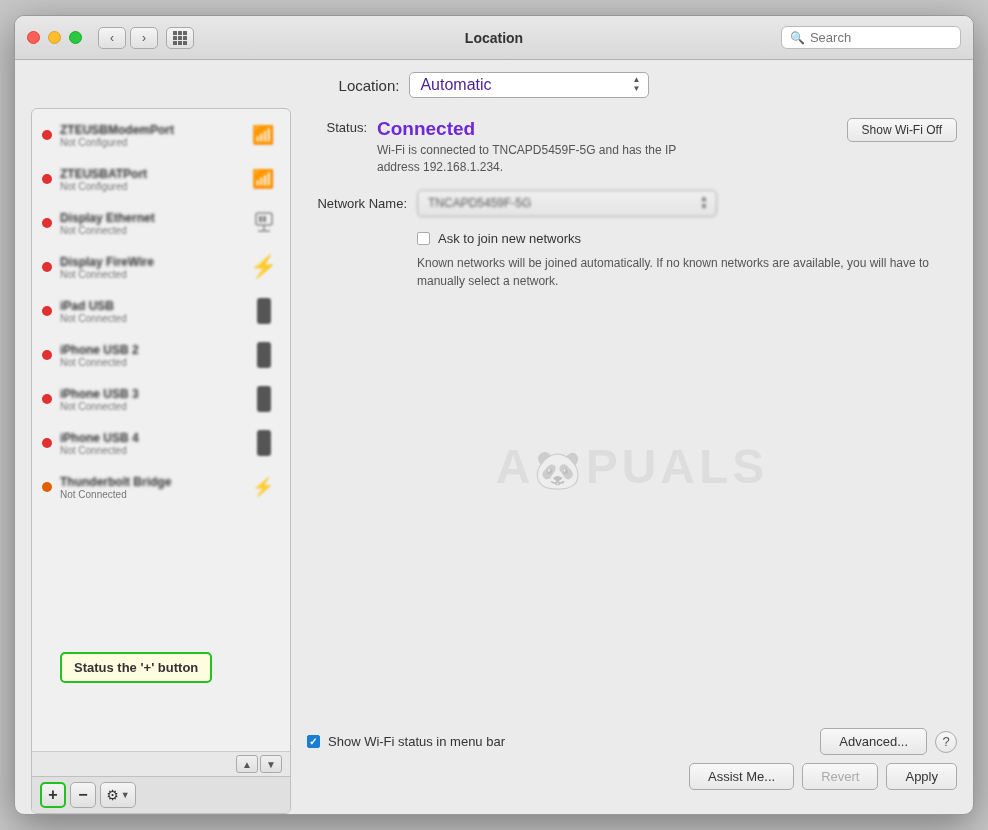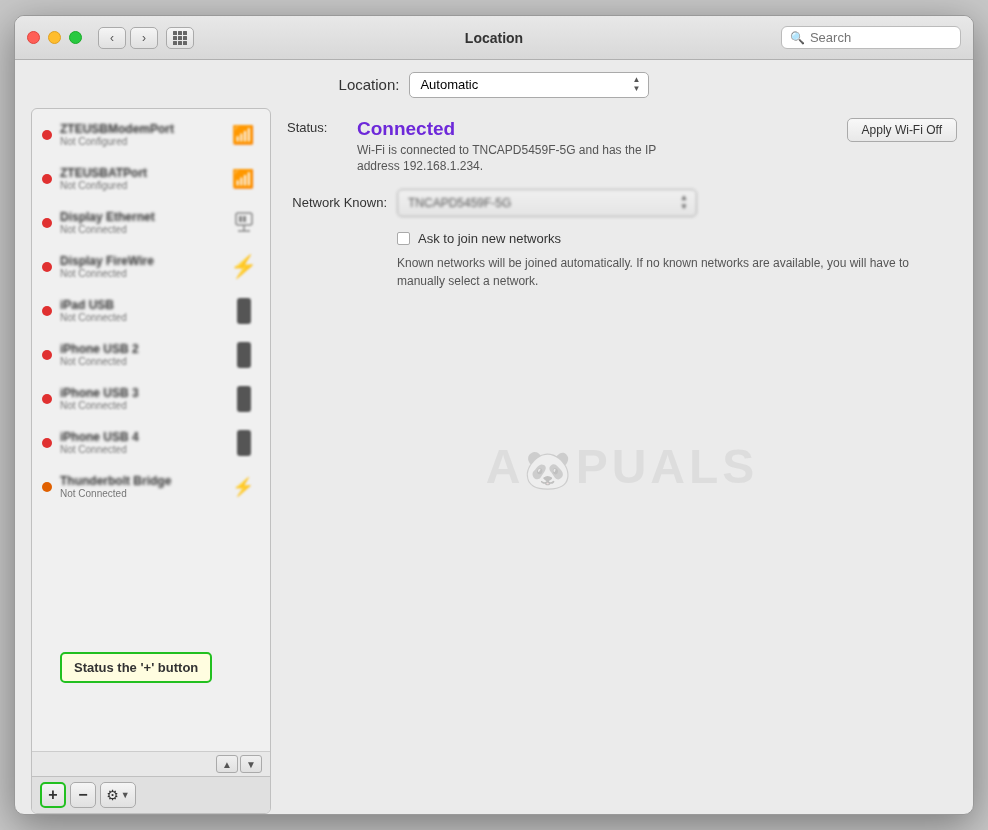--- a/index.html
+++ b/index.html
@@ -136,22 +136,22 @@
       align-items: center;
       background: #fff;
       border: 1px solid #aaa;
       border-radius: 5px;
       padding: 3px 8px 3px 10px;
       width: 240px;
       justify-content: space-between;
       cursor: pointer;
     }
     .location-select-text {
-      font-size: 13px;
-      color: #000000;
+      font-size: 16px;
+      color: #4c1d95;
     }
     .stepper-arrows {
       display: flex;
       flex-direction: column;
       margin-left: 6px;
     }
     .stepper-arrow {
       font-size: 8px;
       line-height: 1.1;
       color: #555;
@@ -159,21 +159,21 @@
     
     .main-content {
       display: flex;
       flex: 1;
       padding: 0 16px 0 16px;
       gap: 16px;
       overflow: hidden;
     }
     
     .sidebar {
-      width: 240px;
+      width: 260px;
       background: #f0f0f0;
       border: 1px solid #c0c0c0;
       border-radius: 6px;
       display: flex;
       flex-direction: column;
       overflow: hidden;
       flex-shrink: 0;
     }
     .sidebar-list {
       flex: 1;
@@ -298,20 +298,21 @@
       display: flex;
       align-items: flex-start;
       margin-bottom: 14px;
       gap: 10px;
     }
     .status-label {
       font-size: 13px;
       color: #333;
       font-weight: 500;
       min-width: 60px;
+      text-align: right;
       padding-top: 2px;
     }
     .turn-wifi-btn {
       background: linear-gradient(to bottom, #f8f8f8, #e8e8e8);
       border: 1px solid #aaa;
       border-radius: 5px;
       padding: 4px 14px;
       font-size: 12px;
       font-weight: 500;
       color: #333;
@@ -644,36 +645,53 @@
         <div class="watermark">
           <span>A<span style="font-size:38px;vertical-align:middle;">🐼</span>PUALS</span>
         </div>
 
         <div class="status-row">
           <span class="status-label">Status:</span>
           <div style="flex:1;">
             <div style="font-size:19px;font-weight:700;color:#6d28d9;">Connected</div>
             <div style="font-size:12px;color:#555;margin-top:2px;max-width:320px;line-height:1.4;">Wi-Fi is connected to TNCAPD5459F-5G and has the IP address 192.168.1.234.</div>
           </div>
-          <button class="turn-wifi-btn">Apply Wi-Fi Off</button>
+          <button class="turn-wifi-btn">Show Wi-Fi Off</button>
         </div>
 
         <div class="network-name-row">
-          <span class="network-name-label">Network Known:</span>
+          <span class="network-name-label">Network Name:</span>
           <div class="network-select">
             <span class="network-select-text">TNCAPD5459F-5G</span>
             <div class="stepper-arrows">
               <span class="stepper-arrow">▲</span>
               <span class="stepper-arrow">▼</span>
             </div>
           </div>
         </div>
 
         <div class="checkbox-row">
           <div class="checkbox"></div>
           <span class="checkbox-label">Ask to join new networks</span>
         </div>
         <div class="checkbox-desc">Known networks will be joined automatically. If no known networks are available, you will have to manually select a network.</div>
 
+        <div style="position:absolute;bottom:10px;left:0;right:0;">
+
+          <div style="display:flex;align-items:center;gap:8px;margin-bottom:8px;">
+            <div class="checkbox-checked"></div>
+            <span style="font-size:13px;color:#333;">Show Wi-Fi status in menu bar</span>
+            <div style="margin-left:auto;display:flex;gap:8px;align-items:center;">
+              <button class="action-btn">Advanced...</button>
+              <div class="help-btn">?</div>
+            </div>
+          </div>
+
+          <div class="action-row">
+            <button class="action-btn">Assist Me...</button>
+            <button class="action-btn action-btn-disabled">Revert</button>
+            <button class="action-btn action-btn-apply">Apply</button>
+          </div>
+        </div>
       </div>
     </div>
   </div>
 </div>
 
 </body></html>

